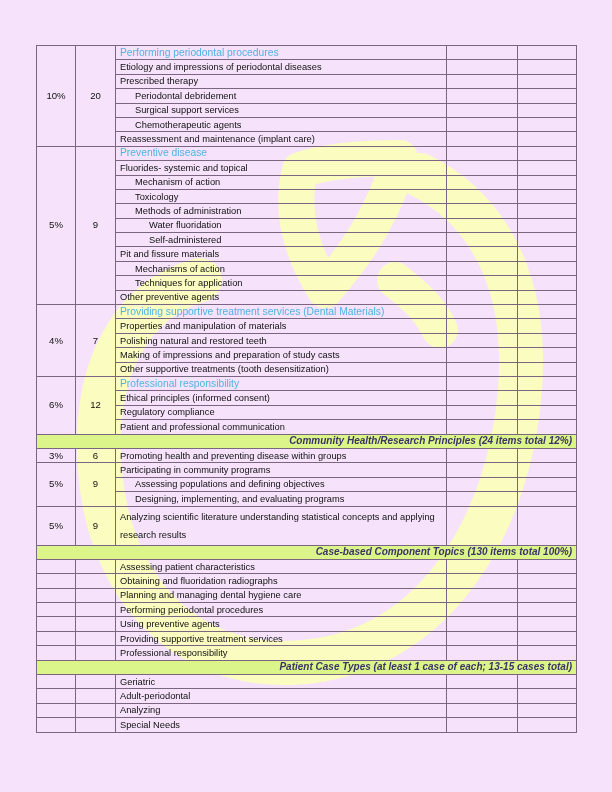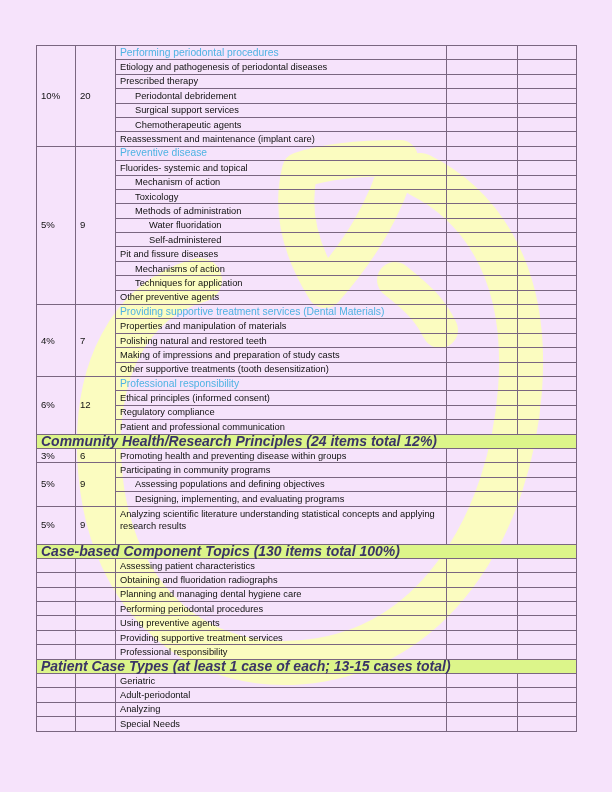--- a/index.html
+++ b/index.html
@@ -11,28 +11,28 @@
   .watermark { position:absolute; left:0; top:0; width:612px; height:792px; z-index:0; }
   table {
     position:absolute; left:36px; top:45px; width:540px;
     border-collapse:collapse; z-index:1; table-layout:fixed;
     font-size:9.3px; color:#111;
   }
   td {
     border:1px solid #7a6680; padding:0 4px; height:13.4px; line-height:12px;
     vertical-align:middle; white-space:nowrap;
   }
-  td.pct, td.num { font-size:9.6px; }
-  td.topic.wrap { white-space:normal; line-height:12px; padding-top:1px; padding-bottom:12px; }
+  td.pct, td.num { text-align:center; font-size:9.6px; }
+  td.topic.wrap { white-space:normal; line-height:18px; padding-top:1px; padding-bottom:1px; }
   .heading { color:#4fb3e3; font-size:10.3px; }
   .i1 { padding-left:19px; }
   .i2 { padding-left:33px; }
   tr.section td {
-    background:#dcf58a; text-align:left; font-style:italic; font-weight:bold;
-    color:#3a3466; font-size:14px;
+    background:#dcf58a; text-align:right; font-style:italic; font-weight:bold;
+    color:#3a3466; font-size:10px;
   }
 </style>
 </head>
 <body>
 
 <svg class="watermark" viewBox="0 0 612 792" xmlns="http://www.w3.org/2000/svg">
   <g fill="none" stroke="#fbfcc0" stroke-width="44" stroke-linecap="round" stroke-linejoin="round">
     <path d="M 420 175 C 470 200, 530 260, 520 390 C 510 520, 440 640, 320 660 C 200 680, 110 600, 100 470 C 92 370, 130 300, 200 280"></path>
   </g>
   <path d="M 400 158 C 385 210, 360 250, 325 290 C 300 250, 290 210, 300 170 C 330 160, 365 158, 400 158 Z" fill="none" stroke="#fbfcc0" stroke-width="36" stroke-linejoin="round"></path>
@@ -49,21 +49,21 @@
   </colgroup>
   <tbody id="tbody">
       <tr>
         <td class="pct" rowspan="7">10%</td>
         <td class="num" rowspan="7">20</td>
         <td class="topic heading">Performing periodontal procedures</td>
         <td></td>
         <td></td>
       </tr>
       <tr>
-        <td class="topic">Etiology and pathogenesis of periodontal diseases</td>
+        <td class="topic">Etiology and impressions of periodontal diseases</td>
         <td></td>
         <td></td>
       </tr>
       <tr>
         <td class="topic">Prescribed therapy</td>
         <td></td>
         <td></td>
       </tr>
       <tr>
         <td class="topic i1">Periodontal debridement</td>
@@ -116,21 +116,21 @@
         <td class="topic i2">Water fluoridation</td>
         <td></td>
         <td></td>
       </tr>
       <tr>
         <td class="topic i2">Self-administered</td>
         <td></td>
         <td></td>
       </tr>
       <tr>
-        <td class="topic">Pit and fissure diseases</td>
+        <td class="topic">Pit and fissure materials</td>
         <td></td>
         <td></td>
       </tr>
       <tr>
         <td class="topic i1">Mechanisms of action</td>
         <td></td>
         <td></td>
       </tr>
       <tr>
         <td class="topic i1">Techniques for application</td>

